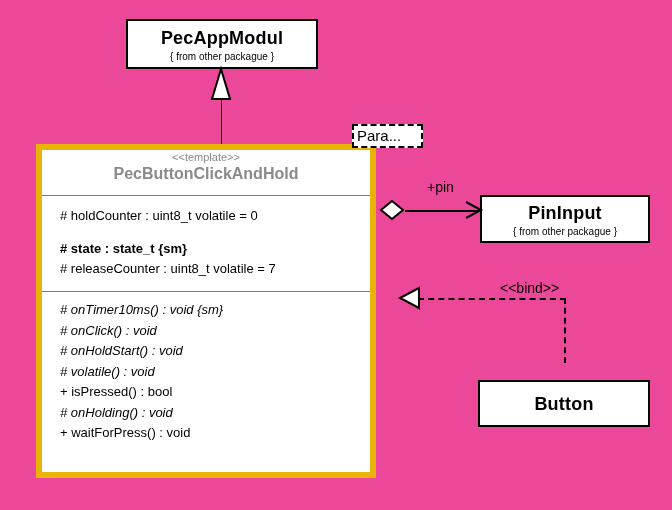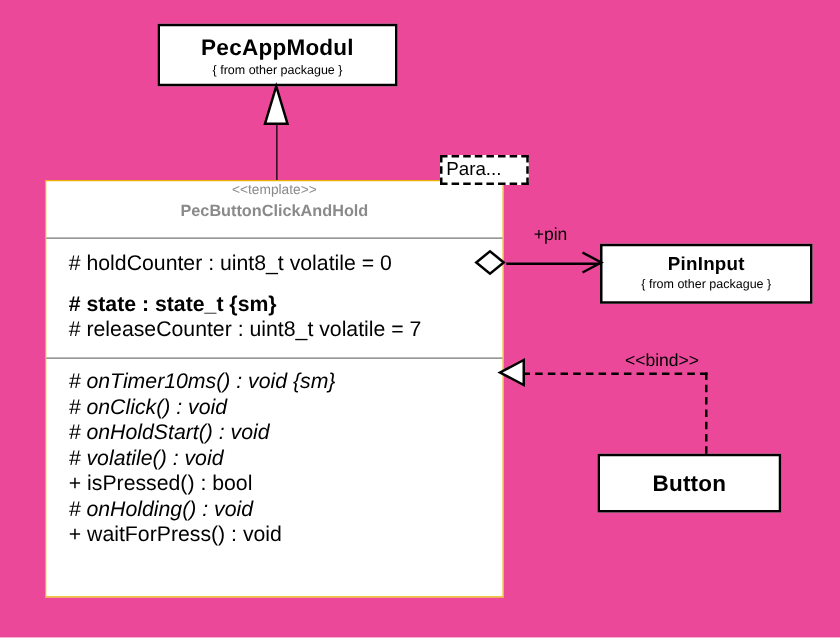--- a/index.html
+++ b/index.html
@@ -39,69 +39,69 @@
   #box-pecappmodul {
     left: 126px; top: 19px; width: 192px; height: 50px;
   }
   #box-pecappmodul .box-title { font-size: 18px; margin-top: 7px; }
   #box-pecappmodul .box-sub { margin-top: 2px; }
 
   
   #box-pininput {
     left: 480px; top: 195px; width: 170px; height: 48px;
   }
-  #box-pininput .box-title { font-size: 15px; margin-top: 6px; }
+  #box-pininput .box-title { font-size: 18px; margin-top: 6px; }
   #box-pininput .box-sub { margin-top: 2px; }
 
   
   #box-button {
-    left: 478px; top: 363px; width: 147px; height: 47px;
+    left: 478px; top: 380px; width: 172px; height: 47px;
   }
   #box-button .box-title { font-size: 18px; margin-top: 12px; }
 
   
   #box-main {
     position: absolute;
-    left: 36px; top: 144px; width: 367px; height: 334px;
-    box-sizing: border-box;
-    background: #ffffff;
-    border: 1px solid #eab308;
+    left: 36px; top: 144px; width: 340px; height: 334px;
+    box-sizing: border-box;
+    background: #ffffff;
+    border: 6px solid #eab308;
   }
   #main-header {
     position: relative;
     height: 46px;
     border-bottom: 1px solid #777777;
     box-sizing: border-box;
   }
   #main-stereotype {
     text-align: center;
     font-size: 11px;
     color: #8a8a8a;
     line-height: 12px;
     padding-top: 1px;
   }
   #main-classname {
     text-align: center;
-    font-size: 13px;
+    font-size: 16px;
     font-weight: bold;
     color: #8a8a8a;
     line-height: 22px;
   }
   #main-attributes {
     box-sizing: border-box;
     border-bottom: 1px solid #777777;
     padding: 10px 0 10px 18px;
     min-height: 96px;
   }
   #main-operations {
     box-sizing: border-box;
     padding: 8px 0 8px 18px;
   }
   .member {
-    font-size: 17px;
+    font-size: 13px;
     line-height: 20.5px;
     color: #000000;
     white-space: nowrap;
   }
   .member.bold { font-weight: bold; margin-top: 12px; }
   .member.italic { font-style: italic; }
 
   
   #template-param {
     position: absolute;

